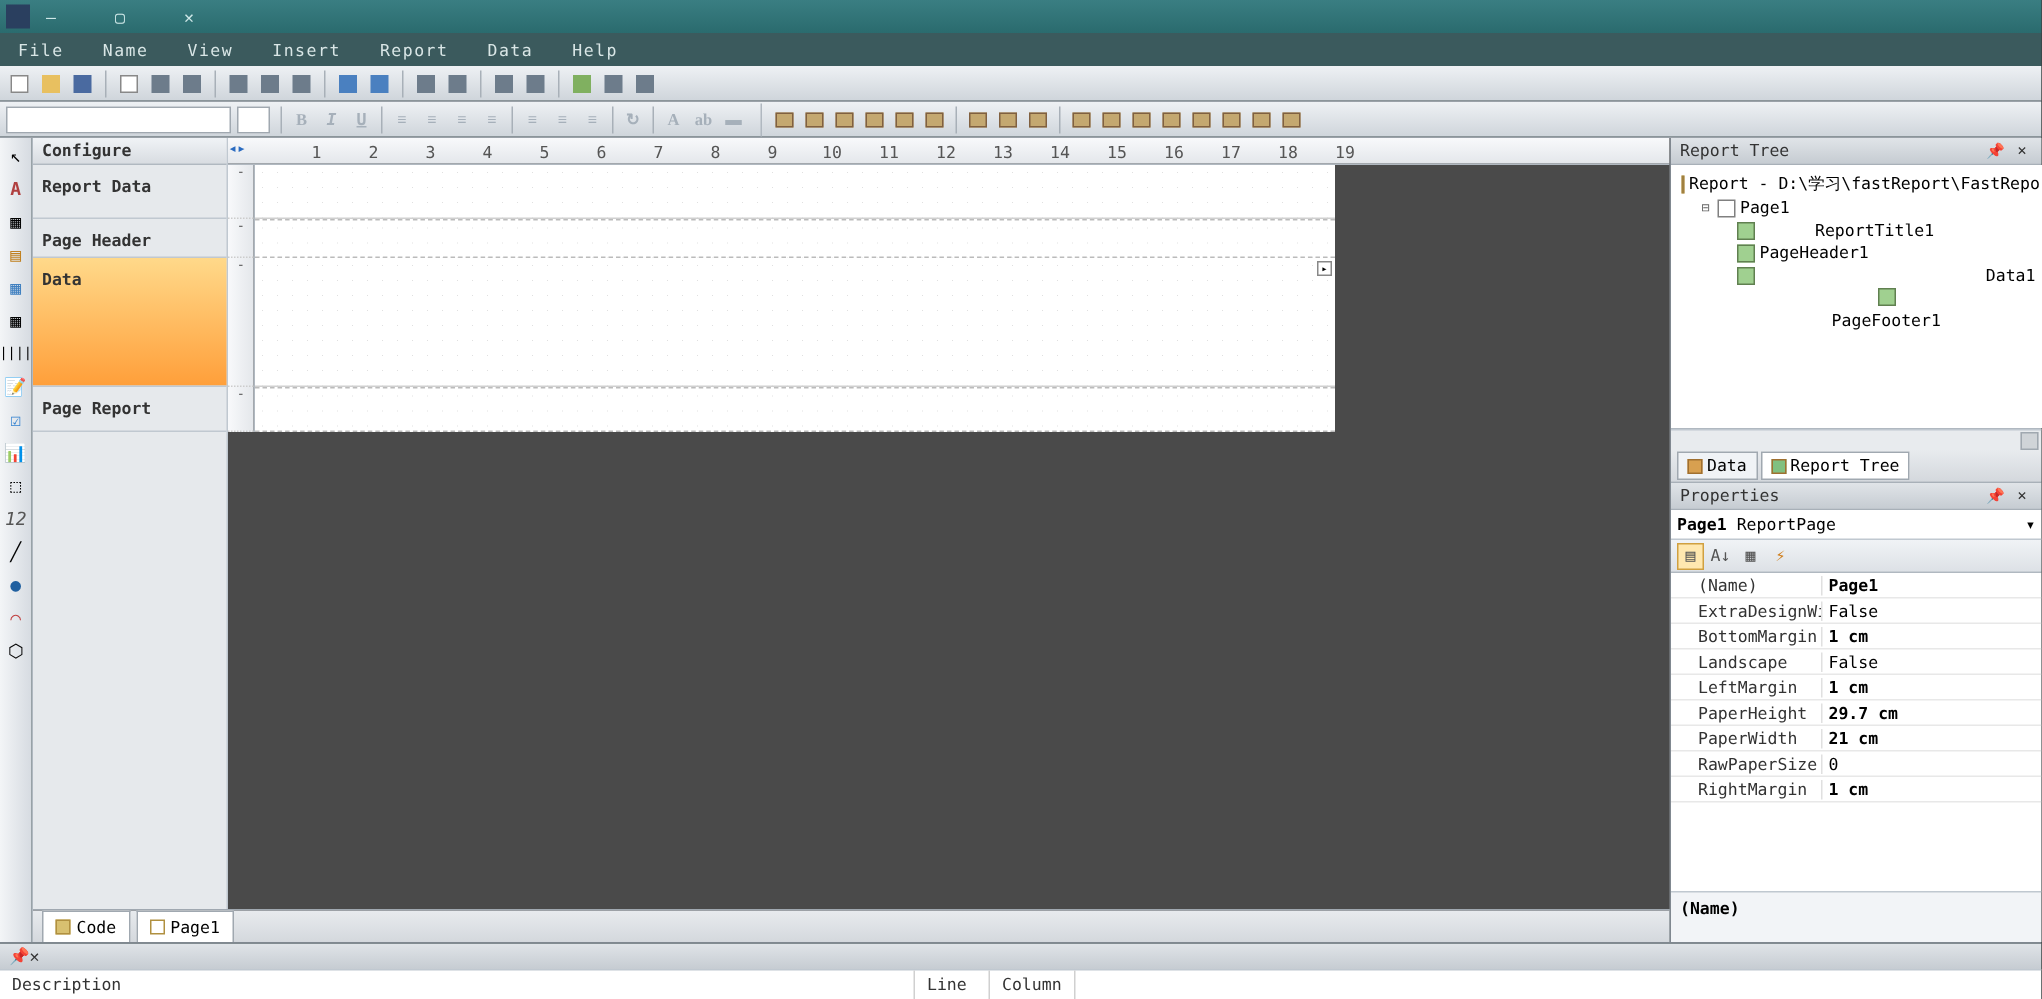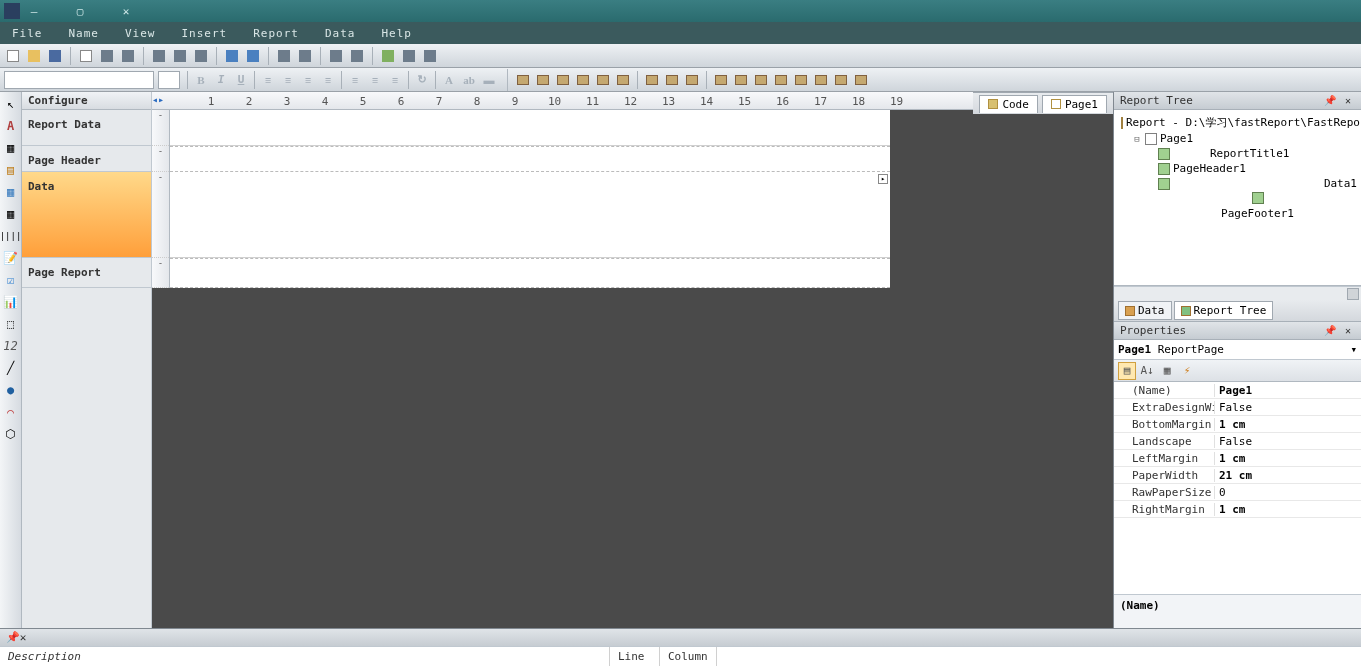--- a/index.html
+++ b/index.html
@@ -17,42 +17,42 @@
 .sep { width: 1px; height: 18px; background: #a8b0b8; margin: 0 3px; }
 .toolbar2 { height: 24px; background: linear-gradient(#eef1f4, #cfd5db); border-bottom: 1px solid #9aa1a8; display: flex; align-items: center; padding: 0 4px; }
 .fontsel { width: 150px; height: 18px; background: #fff; border: 1px solid #a0a8b0; margin-right: 4px; }
 .fmtbtn { width: 20px; height: 18px; display: flex; align-items: center; justify-content: center; color: #a6b0ba; font-weight: bold; font-family: serif; }
 .ribbon-group { display: flex; align-items: center; height: 22px; margin-left: 8px; border-left: 1px solid #b0b8c0; padding-left: 6px; gap: 2px; }
 .smbtn { width: 18px; height: 18px; display: flex; align-items: center; justify-content: center; }
 .smbtn .ic { width: 12px; height: 10px; background: #c4a870; border: 1px solid #806040; }
 .middle { flex: 1; display: flex; min-height: 0; }
 .left-tools { width: 22px; background: linear-gradient(90deg, #f3f5f7, #d6dbe1); border-right: 1px solid #b0b8c0; display: flex; flex-direction: column; align-items: center; padding-top: 4px; gap: 6px; }
 .lt { width: 16px; height: 16px; cursor: pointer; display: flex; align-items: center; justify-content: center; font-size: 12px; }
-.design-area { flex: 1; display: flex; flex-direction: row; min-width: 0; background: #4a4a4a; }
+.design-area { flex: 1; display: flex; flex-direction: column; min-width: 0; background: #4a4a4a; }
 .design-body { flex: 1; display: flex; min-height: 0; }
 .band-col { width: 130px; background: #e6e9ec; border-right: 1px solid #c0c8d0; display: flex; flex-direction: column; }
 .band-hdr { height: 18px; background: linear-gradient(#f0f3f6, #d8dce1); border-bottom: 1px solid #b0b8c0; padding: 2px 6px; font-family: monospace; color: #333; font-weight: bold; }
 .band { border-bottom: 1px solid #c0c8d0; padding: 8px 6px; font-family: monospace; color: #333; font-weight: bold; }
 .band.sel { background: linear-gradient(#ffd98a, #ff9f3a); }
 .band.h1 { height: 36px; }
 .band.h2 { height: 26px; }
 .band.h3 { height: 86px; }
 .band.h4 { height: 30px; }
 .canvas-wrap { flex: 1; overflow: hidden; position: relative; background: #4a4a4a; }
 .ruler-h { height: 18px; background: linear-gradient(#f8f9fb, #e4e7eb); border-bottom: 1px solid #b0b8c0; position: relative; font-size: 9px; color: #555; }
 .ruler-h .arrows { position: absolute; left: 0; top: 2px; color: #2a6bc0; font-size: 10px; }
 .ruler-h .tick { position: absolute; top: 3px; text-align: center; width: 10px; }
 .canvas-inner { display: flex; }
 .ruler-v { width: 18px; background: linear-gradient(90deg, #f8f9fb, #e4e7eb); border-right: 1px solid #b0b8c0; }
 .ruler-v .m { width: 100%; text-align: center; font-size: 9px; color: #555; border-bottom: 1px dotted #ccc; }
 .page { background: #fff; position: relative; width: 720px; }
 .page .region { border-bottom: 1px solid #d0d0d0; position: relative; background-image: radial-gradient(#e0e0e0 0.5px, transparent 0.5px); background-size: 10px 10px; }
 .page .dashed { border-top: 1px dashed #bbb; border-bottom: 1px dashed #bbb; }
 .page .sel-ind { position: absolute; right: 2px; top: 2px; width: 10px; height: 10px; background: #fff; border: 1px solid #888; font-size: 7px; display: flex; align-items: center; justify-content: center; }
-.bottom-tabs { height: 22px; background: linear-gradient(#e8ebee, #d4d8dd); border-top: 1px solid #a0a8b0; display: flex; align-items: center; padding: 0 6px; gap: 4px; }
+.bottom-tabs { height: 22px; background: linear-gradient(#e8ebee, #d4d8dd); border-top: 1px solid #a0a8b0; display: flex; padding: 0 6px; gap: 4px; }
 .btab { padding: 2px 8px; background: #fff; border: 1px solid #a0a8b0; border-bottom: none; display: flex; align-items: center; gap: 4px; font-family: monospace; cursor: pointer; }
 .btab .ic { width: 10px; height: 10px; background: #d8c070; border: 1px solid #b09040; }
 .right-panels { width: 248px; background: #e8ebee; border-left: 1px solid #808890; display: flex; flex-direction: column; }
 .panel-hdr { height: 18px; background: linear-gradient(#e0e4e8, #c6ccd2); border-bottom: 1px solid #a8b0b8; display: flex; align-items: center; padding: 0 6px; font-family: monospace; color: #333; }
 .panel-hdr .txt { flex: 1; }
 .panel-hdr .pin { font-size: 10px; cursor: pointer; margin: 0 4px; }
 .tree { flex: 0 0 176px; background: #fff; border-bottom: 1px solid #b0b8c0; padding: 4px; font-family: monospace; overflow: auto; }
 .tree .node { white-space: nowrap; padding: 1px 0; display: flex; align-items: center; gap: 3px; }
 .tree .node .tg { width: 10px; text-align: center; color: #666; font-size: 9px; }
 .tree .node .ic { width: 12px; height: 12px; }
@@ -76,21 +76,21 @@
 .grid .prow .pv { flex: 1; border-left: 1px solid #e0e0e0; padding-left: 4px; color: #000; }
 .grid .prow.cat { background: #f0f0f0; font-weight: bold; }
 .grid .prow.cat .pk { padding-left: 4px; }
 .grid .prow.cat .tg { display: inline-block; width: 10px; color: #555; }
 .grid .prow.bold .pv { font-weight: bold; }
 .prop-help { height: 34px; background: #f2f4f7; border-top: 1px solid #c0c8d0; padding: 4px 6px; font-family: monospace; }
 .messages-bar { height: 18px; background: linear-gradient(#e0e4e8, #c6ccd2); border-top: 1px solid #808890; display: flex; align-items: center; padding: 0 6px; font-family: monospace; color: #333; }
 .messages-bar .txt { flex: 1; }
 .status-bar { height: 20px; background: #fff; border-top: 1px solid #c0c8d0; display: flex; align-items: center; font-family: monospace; color: #333; }
 .status-bar .cell { padding: 0 8px; border-right: 1px solid #d0d0d0; height: 100%; display: flex; align-items: center; }
-.status-bar .cell.desc { flex: 0 0 610px; font-style: italic; }
+.status-bar .cell.desc { flex: 0 0 610px; }
 .scrlh { height: 14px; background: #e8ebee; border-top: 1px solid #c0c8d0; position: relative; }
 .scrlh .thumb { position: absolute; right: 2px; top: 1px; width: 12px; height: 12px; background: #d0d4d8; border: 1px solid #a0a8b0; }
 </style>
 </head>
 <body>
 
 <div class="titlebar">
   <div class="appicon"></div>
   <div class="winbtns">
     <div class="winbtn">—</div>
@@ -402,20 +402,24 @@
           </div>
           <div class="prow">
             <div class="pk">Landscape</div>
             <div class="pv">False</div>
           </div>
           <div class="prow bold">
             <div class="pk">LeftMargin</div>
             <div class="pv">1 cm</div>
           </div>
           <div class="prow bold">
+            <div class="pk">PaperHeight</div>
+            <div class="pv">29.7 cm</div>
+          </div>
+          <div class="prow bold">
             <div class="pk">PaperWidth</div>
             <div class="pv">21 cm</div>
           </div>
           <div class="prow">
             <div class="pk">RawPaperSize</div>
             <div class="pv">0</div>
           </div>
           <div class="prow bold">
             <div class="pk">RightMargin</div>
             <div class="pv">1 cm</div>

